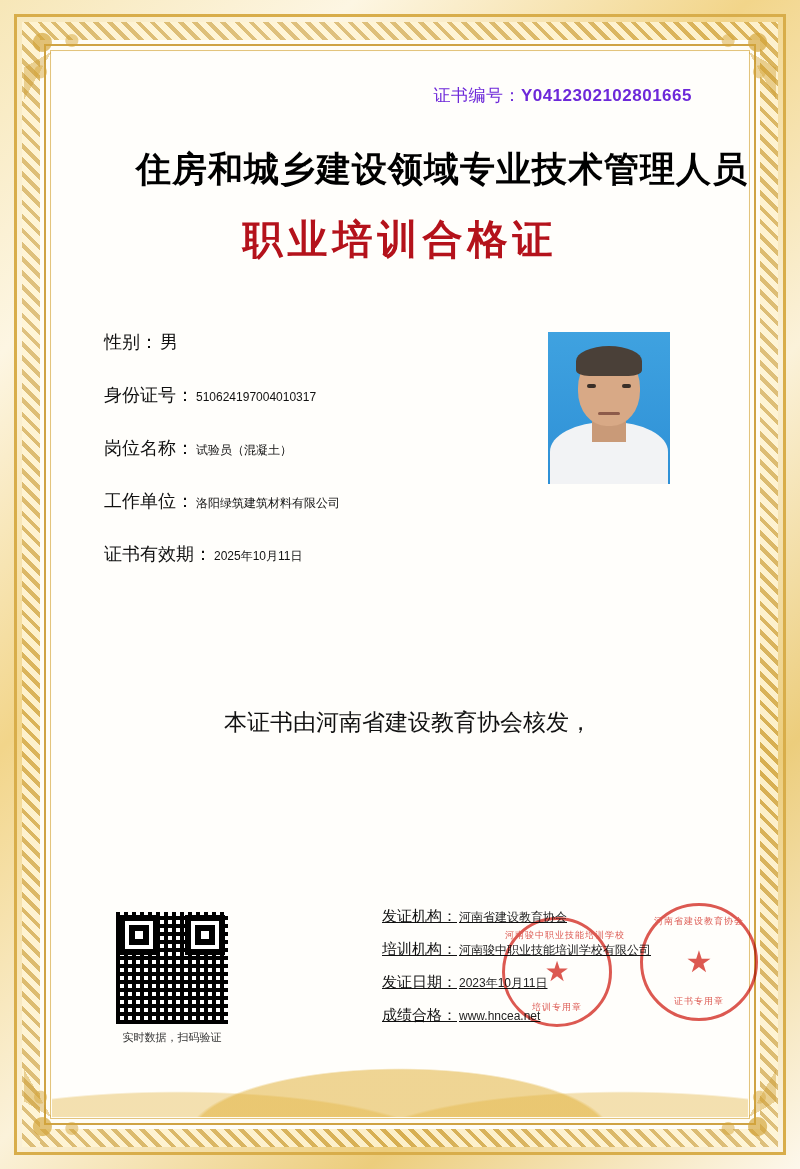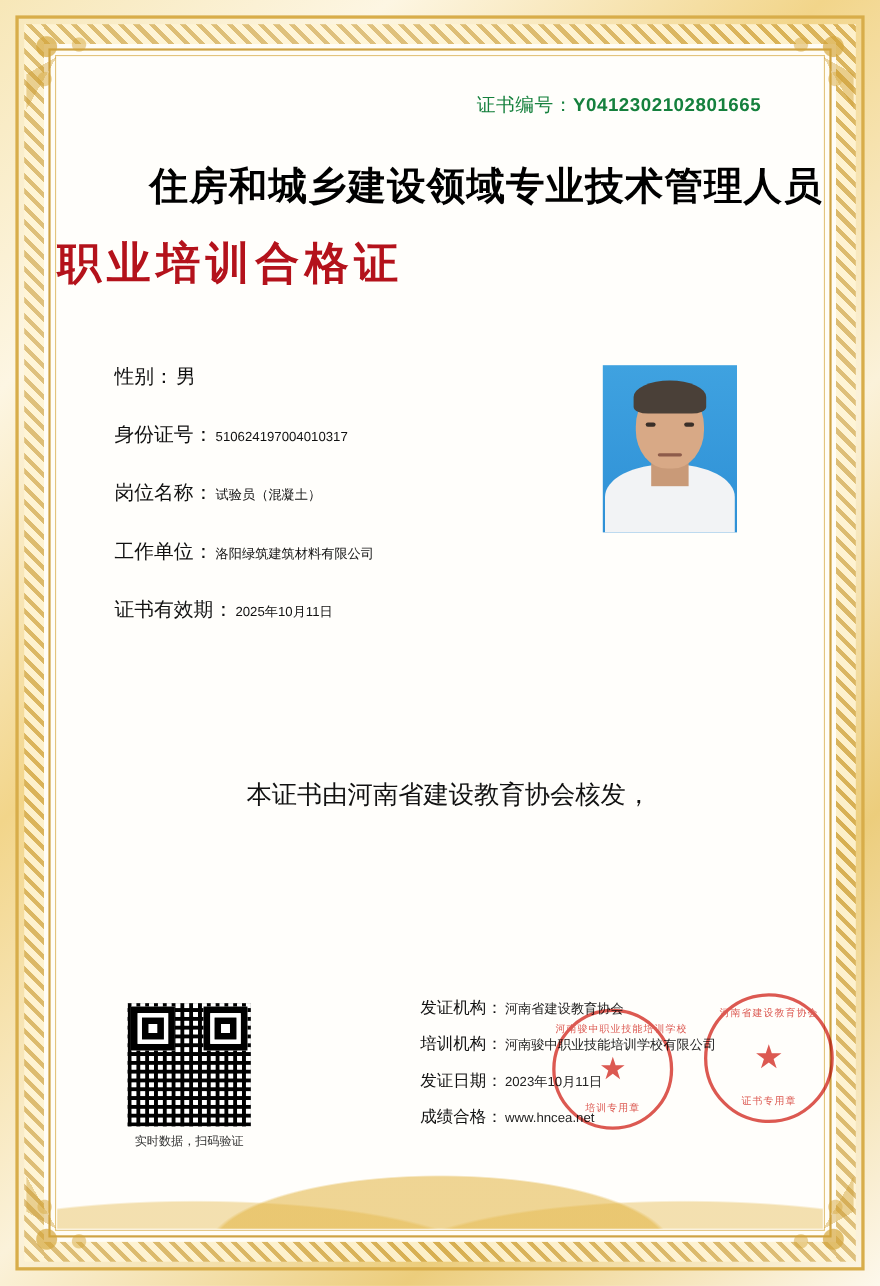--- a/index.html
+++ b/index.html
@@ -100,40 +100,41 @@
       radial-gradient(ellipse at 82% 135%, rgba(226,179,63,0.40) 0 32%, transparent 33%);
     pointer-events: none;
   }
 
   
   .cert-no {
     position: absolute;
     top: 32px;
     right: 56px;
     font-size: 17px;
-    color: #15803d;
+    color: #6d28d9;
     letter-spacing: .5px;
     white-space: nowrap;
   }
   .cert-no .value { font-weight: bold; }
 
   .title-main {
     position: absolute;
     top: 94px;
     left: 0; right: 0;
     text-align: right;
     font-size: 35px;
     font-weight: bold;
     color: #000;
     letter-spacing: 1px;
   }
   .title-sub {
     position: absolute;
     top: 160px;
     left: 0; right: 0;
+    text-align: center;
     font-size: 40px;
     font-weight: bold;
     color: #b4121b;
     letter-spacing: 5px;
   }
 
   
   .fields {
     position: absolute;
     top: 278px;
@@ -270,20 +271,21 @@
     left: 330px;
     bottom: 78px;
     width: 330px;
   }
   .issuer-row {
     display: flex;
     align-items: baseline;
     margin-bottom: 14px;
     font-size: 15px;
     color: #111;
+    text-decoration: underline;
   }
   .issuer-row .label { white-space: nowrap; }
   .issuer-row .value { font-size: 12px; color: #222; margin-left: 2px; }
 
   
   .stamp {
     position: absolute;
     border-radius: 50%;
     border: 3px solid #d4342c;
     color: #d4342c;

